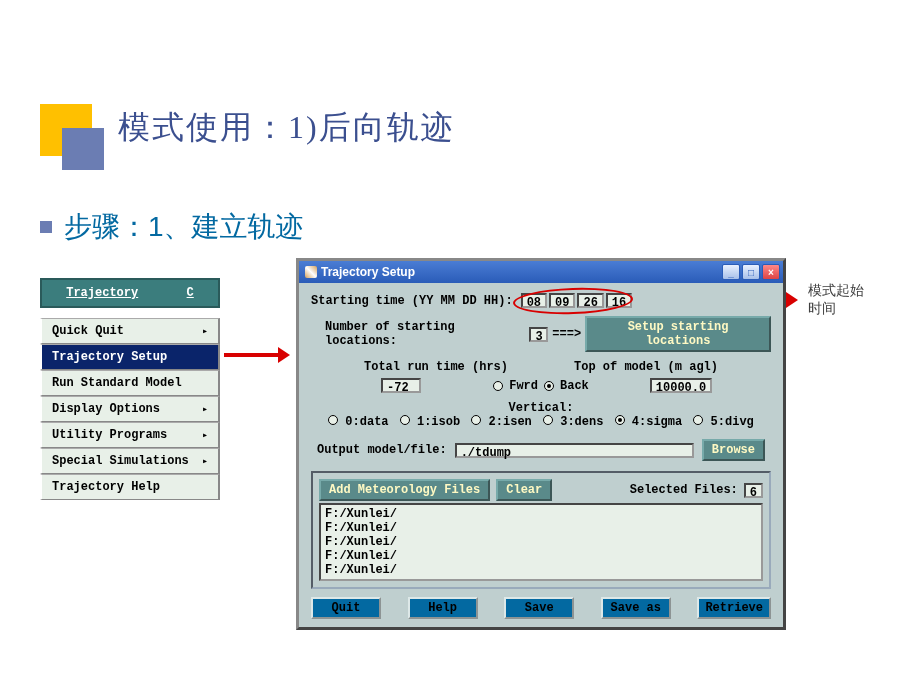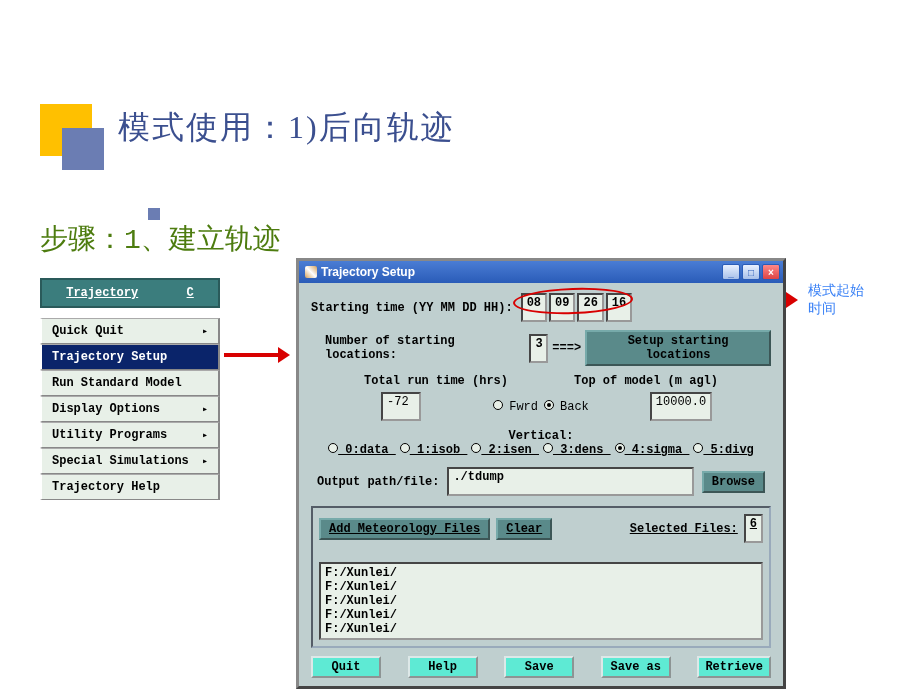--- a/index.html
+++ b/index.html
@@ -32,23 +32,22 @@
     color: #3b4f8f;
     font-family: SimSun, serif;
     letter-spacing: 2px;
     z-index: 3;
   }
   .bullet {
     position: absolute;
     left: 40px; top: 208px;
     display: flex; align-items: center;
     font-size: 28px;
-    color: #4d7c0f;
-    font-family: Liberation Mono, monospace;
-    flex-direction: column;
+    color: #0369a1;
+    font-family: Liberation Sans, sans-serif;
   }
   .bullet .sq {
     width: 12px; height: 12px;
     background: #6b7db3;
     margin-right: 12px;
   }
 
   
   .menu {
     position: absolute;
@@ -99,21 +98,21 @@
     border: 8px solid transparent;
     border-left: 12px solid #d80000;
   }
   .arrow1 { left: 224px; top: 353px; width: 62px; }
   .arrow2 { left: 634px; top: 298px; width: 160px; }
 
   .note {
     position: absolute;
     left: 808px; top: 282px;
     font-size: 14px;
-    color: #3b82f6;
+    color: #404040;
     line-height: 1.3;
     font-family: SimSun, serif;
   }
 
   
   .dialog {
     position: absolute;
     left: 296px; top: 258px;
     width: 490px;
     border: 1px solid #2a5a9c;
@@ -154,71 +153,71 @@
   .dlg-body { padding: 10px 12px 8px; }
   .row { display: flex; align-items: center; margin-bottom: 8px; font-weight: bold; }
   .label { margin-right: 4px; }
   .field {
     display: inline-block;
     background: #e8f0e8;
     border: 2px inset #999;
     padding: 1px 4px;
     min-width: 20px;
     text-align: left;
-    height: 29px;
+    height: 15px;
     line-height: 14px;
   }
   .fields { display:flex; gap:2px; margin-left:4px; position:relative; }
   .ellipse {
     position:absolute;
     border: 2px solid #d80000;
     border-radius: 50%;
     width: 120px; height: 26px;
     left: -8px; top: -5px;
     pointer-events:none;
     transform: rotate(-2deg);
   }
   .btn {
     background: #5a8a8a;
-    color: #000000;
+    color: #fef9c3;
     border: 2px outset #7aa;
     padding: 2px 8px;
     font-family: "Courier New", monospace;
     font-size: 12px;
     font-weight: bold;
     cursor: pointer;
   }
   .btn.light {
-    background: #5eead4;
+    background: #0369a1;
     color: #000;
     border: 2px outset #dde8e8;
   }
   .three-col {
     display:flex; justify-content:center; margin: 8px 20px 4px;
     font-weight:bold;
   }
   .three-col > div { text-align:center; flex:1; }
   .three-val { display:flex; justify-content:space-between; align-items:center; margin: 0 20px 8px; }
-  .three-val > div { flex:1; display:flex; justify-content:center; gap:6px; font-weight:normal;}
+  .three-val > div { flex:1; display:flex; justify-content:center; align-items:center; gap:6px; font-weight:bold;}
   .radio { width:10px; height:10px; border-radius:50%; border:1px solid #000; display:inline-block; background:#e8f0e8; position:relative;}
   .radio.on::after{ content:""; position:absolute; left:2px; top:2px; width:4px; height:4px; border-radius:50%; background:#000;}
   
   .vert-row { text-align:center; font-weight:bold; margin:8px 0; }
-  .vert-row .opt { margin: 8px 2px; white-space:nowrap;text-decoration:underline;}
+  .vert-row .opt { margin: 8px 2px; white-space:nowrap;}
   
   .out-row { display:flex; align-items:center; gap:8px; margin:10px 6px; font-weight:bold;}
   .out-row .field { flex:1; }
 
   .file-panel {
     border: 2px inset #9ab;
     background: #bfcfcf;
     padding: 6px;
     margin: 4px 0 8px;
   }
-  .file-top { display:flex; align-items:center; gap:6px; margin-bottom:19px; font-weight:bold;text-decoration:underline;}
+  .file-top { display:flex; align-items:center; gap:6px; margin-bottom:2px; font-weight:bold;}
   .file-lists { display:flex; gap:8px;justify-content:flex-end; }
   .listbox {
     flex:1;
     background: #e8f0e8;
     border: 2px inset #999;
     padding: 2px 4px;
     font-weight:bold;
     min-height: 72px;
   }
   .listbox div { line-height: 14px; }
@@ -333,21 +332,21 @@
         <span>Back</span>
       </div>
       <div>
           <span class="field" style="min-width:60px;">10000.0</span>
         </div>
     </div>
 
     <div class="vert-row" id="vert-row"><span>Vertical: </span><span class="opt"><span class="radio"></span> 0:data </span><span class="opt"><span class="radio"></span> 1:isob </span><span class="opt"><span class="radio"></span> 2:isen </span><span class="opt"><span class="radio"></span> 3:dens </span><span class="opt"><span class="radio on"></span> 4:sigma </span><span class="opt"><span class="radio"></span> 5:divg </span></div>
 
     <div class="out-row">
-      <span>Output path/file:</span>
+      <span>Output model/file:</span>
       <span class="field">./tdump</span>
       <button class="btn">Browse</button>
     </div>
 
     <div class="file-panel">
       <div class="file-top">
         <button class="btn">Add Meteorology Files</button>
         <button class="btn">Clear</button>
         <span style="margin-left:auto;">Selected Files:</span>
         <span class="field" style="min-width:16px;">6</span>

